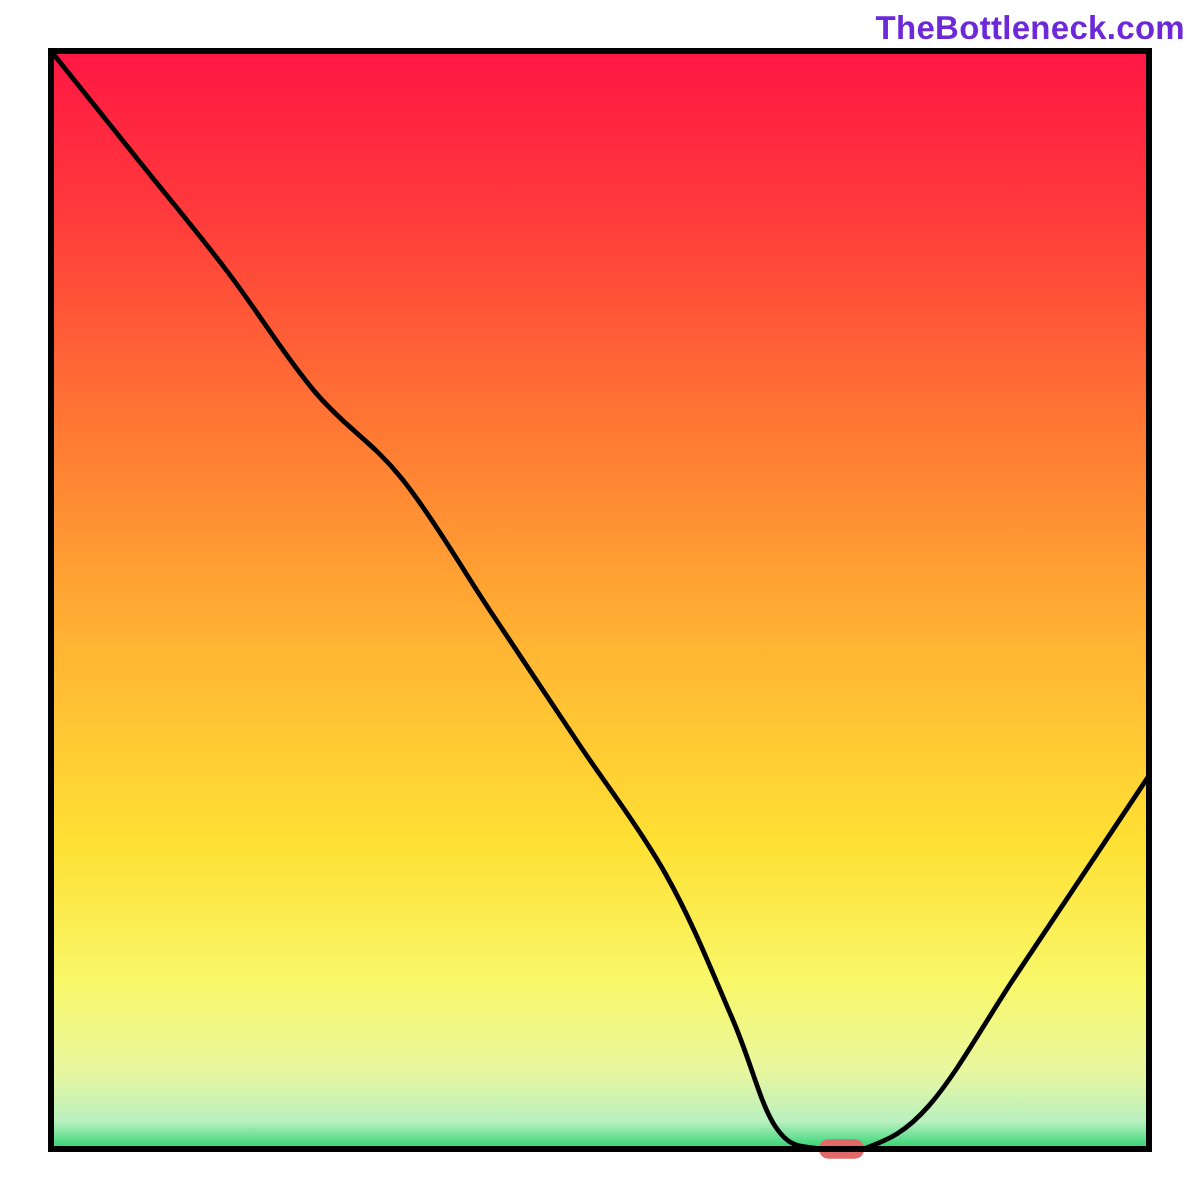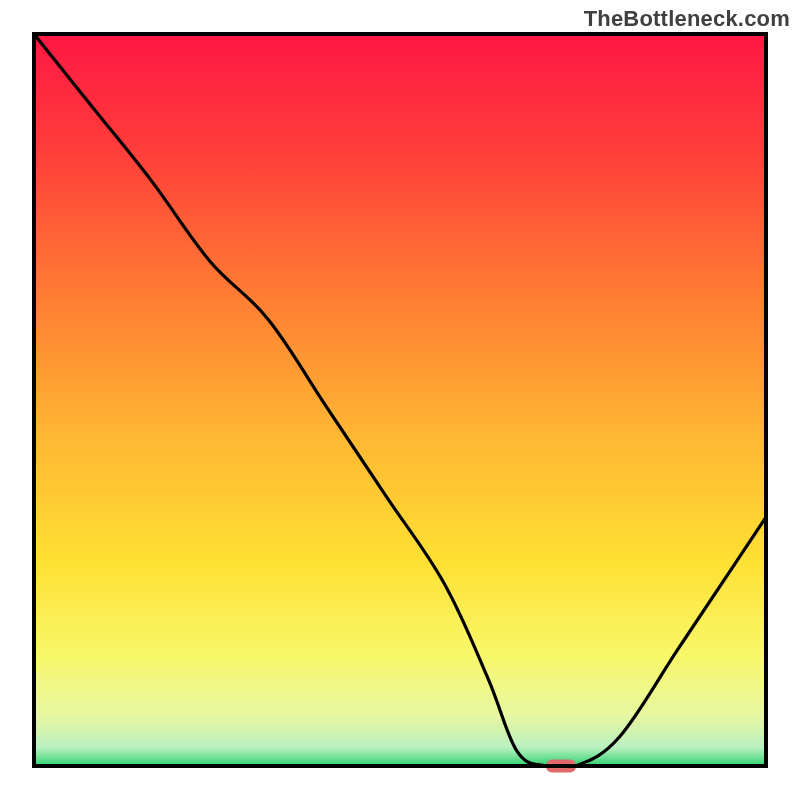--- a/index.html
+++ b/index.html
@@ -14,21 +14,21 @@
     position: relative;
     width: 800px;
     height: 800px;
   }
   .watermark {
     position: absolute;
     top: 6px;
     right: 10px;
     font-size: 22px;
     font-weight: 600;
-    color: #404040;
+    color: #6d28d9;
     letter-spacing: 0.2px;
     z-index: 50;
   }
   svg.chart {
     position: absolute;
     left: 0;
     top: 0;
     width: 800px;
     height: 800px;
   }

